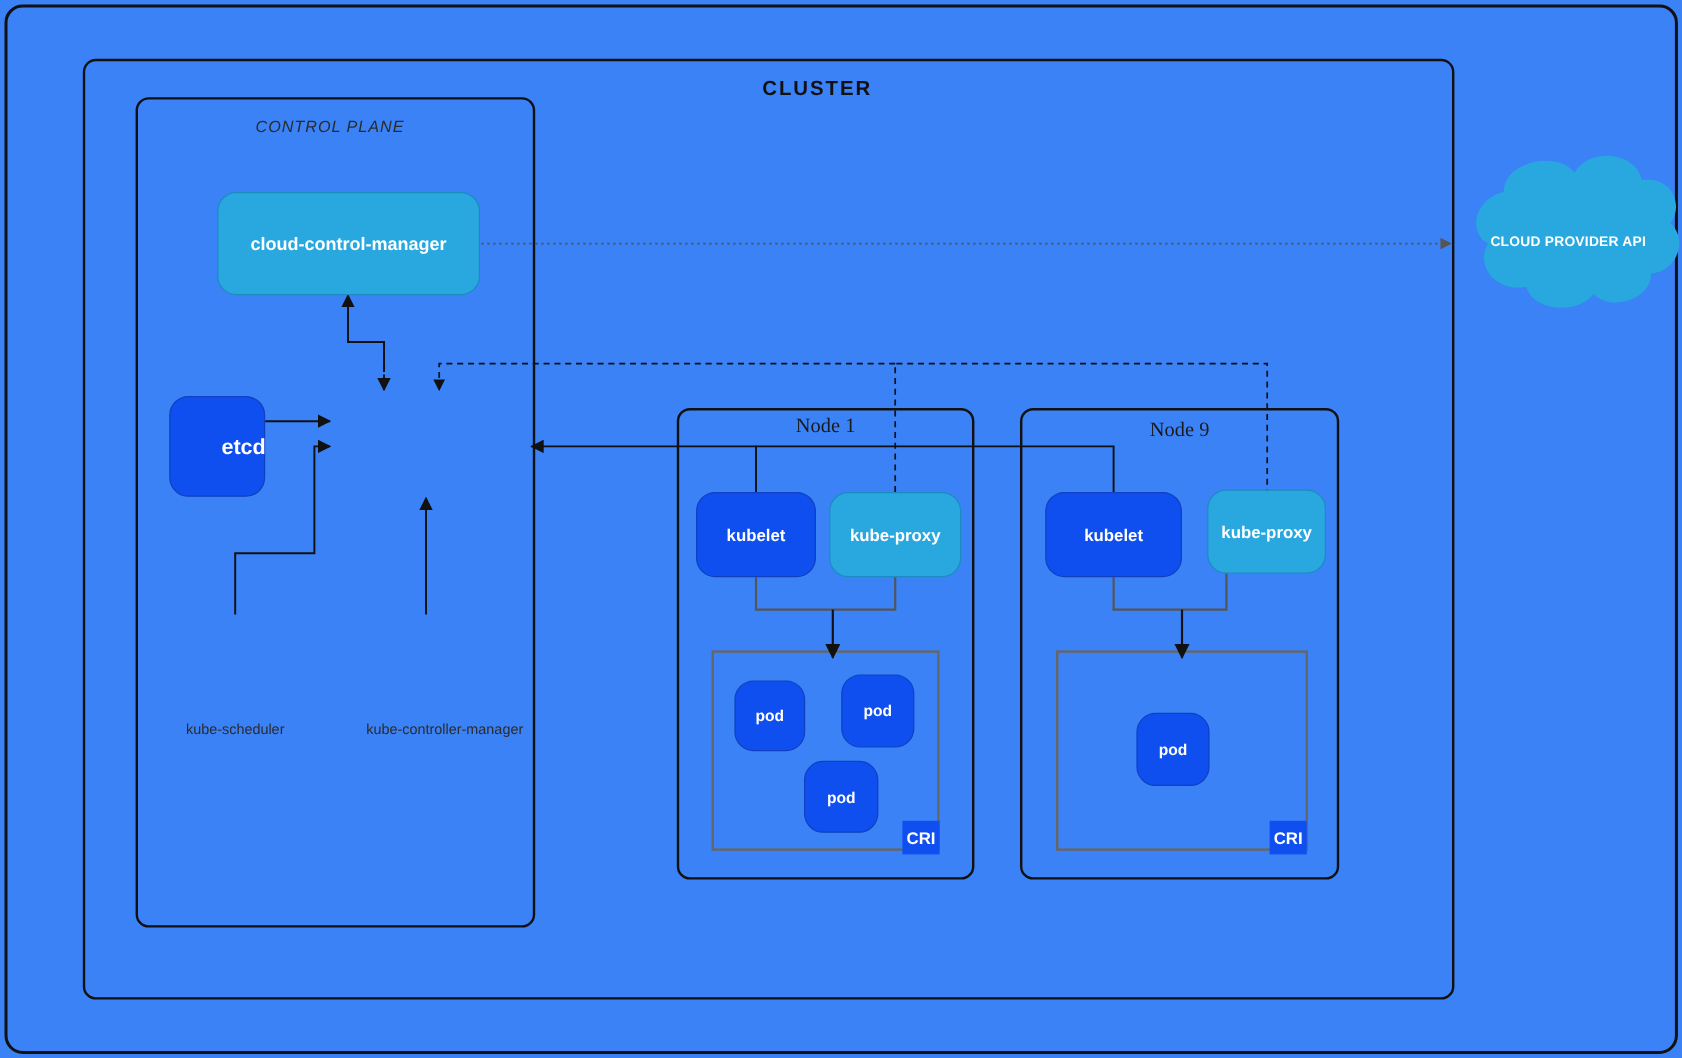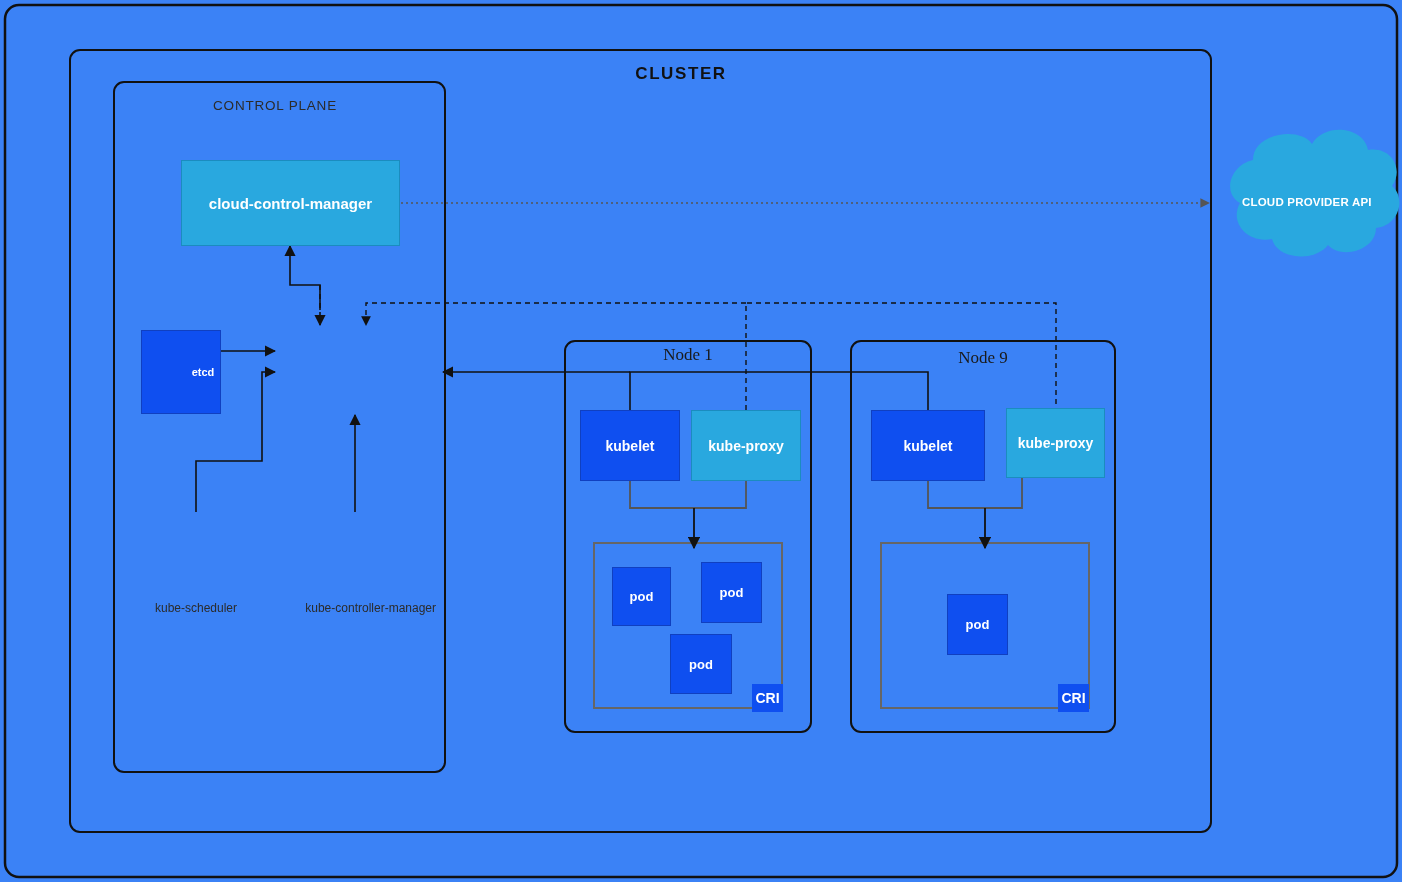--- a/index.html
+++ b/index.html
@@ -26,21 +26,21 @@
   .box {
     position: absolute;
     box-sizing: border-box;
     display: flex;
     align-items: center;
     justify-content: center;
     text-align: left;
     color: #ffffff;
     font-weight: bold;
     font-family: "Liberation Sans", sans-serif;
-    border-radius: 0;
+    border-radius: 16px;
   }
   .blue {
     background: #0f4ff0;
     border: 1px solid #1040c0;
   }
   .lightblue {
     background: #29a8df;
     border: 1px solid #1b8cbf;
   }
   .caption {
@@ -153,25 +153,25 @@
     <path d="M 630 481 L 630 508 L 746 508 L 746 481" fill="none" stroke="#555555" stroke-width="1.8"></path>
     <path d="M 694 508 L 694 548" fill="none" stroke="#111111" stroke-width="1.8" marker-end="url(#arrow)"></path>
 
     
     <path d="M 928 481 L 928 508 L 1022 508 L 1022 478" fill="none" stroke="#555555" stroke-width="1.8"></path>
     <path d="M 985 508 L 985 548" fill="none" stroke="#111111" stroke-width="1.8" marker-end="url(#arrow)"></path>
   </svg>
 
   <div class="caption" style="left:581px; top:64px; width:200px; font-size:17px; font-weight:bold; letter-spacing:1.6px;">CLUSTER</div>
 
-  <div class="caption" style="left:175px; top:98px; width:200px; font-size:13.5px; letter-spacing:0.8px; color:#2b2b2b;">CONTROL PLANE</div>
+  <div class="caption" style="left:175px; top:98px; width:200px; font-size:13.5px; letter-spacing:0.8px; color:#2b2b2b;font-style:italic;">CONTROL PLANE</div>
 
   <div class="box lightblue" style="left:181px; top:160px; width:219px; height:86px; font-size:15px;">cloud-control-manager</div>
 
-  <div class="box blue" style="left:141px; top:330px; width:80px; height:84px; font-size:11px;padding-left:44px;">etcd</div>
+  <div class="box blue" style="left:141px; top:330px; width:80px; height:84px; font-size:18px;padding-left:44px;">etcd</div>
 
 
   <div class="caption" style="left:121px; top:601px; width:150px; font-size:12px; color:#2b2b2b;">kube-scheduler</div>
 
   <div class="caption" style="left:276px; top:601px; width:160px; font-size:12px; color:#2b2b2b;text-align:right;">kube-controller-manager</div>
 
   <div class="caption serif-label" style="left:618px; top:345px; width:140px; font-size:17px;">Node 1</div>
 
   <div class="box blue" style="left:580px; top:410px; width:100px; height:71px; font-size:14px;">kubelet</div>
 

